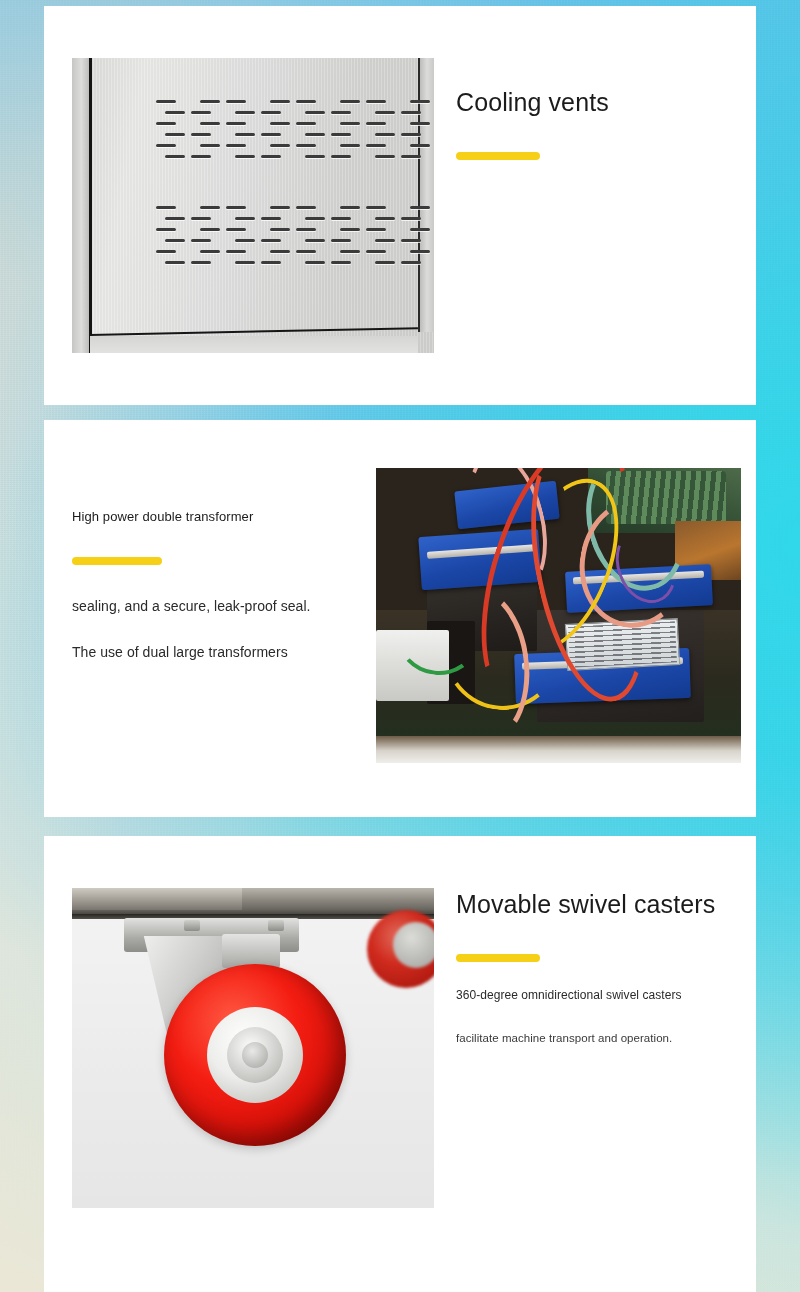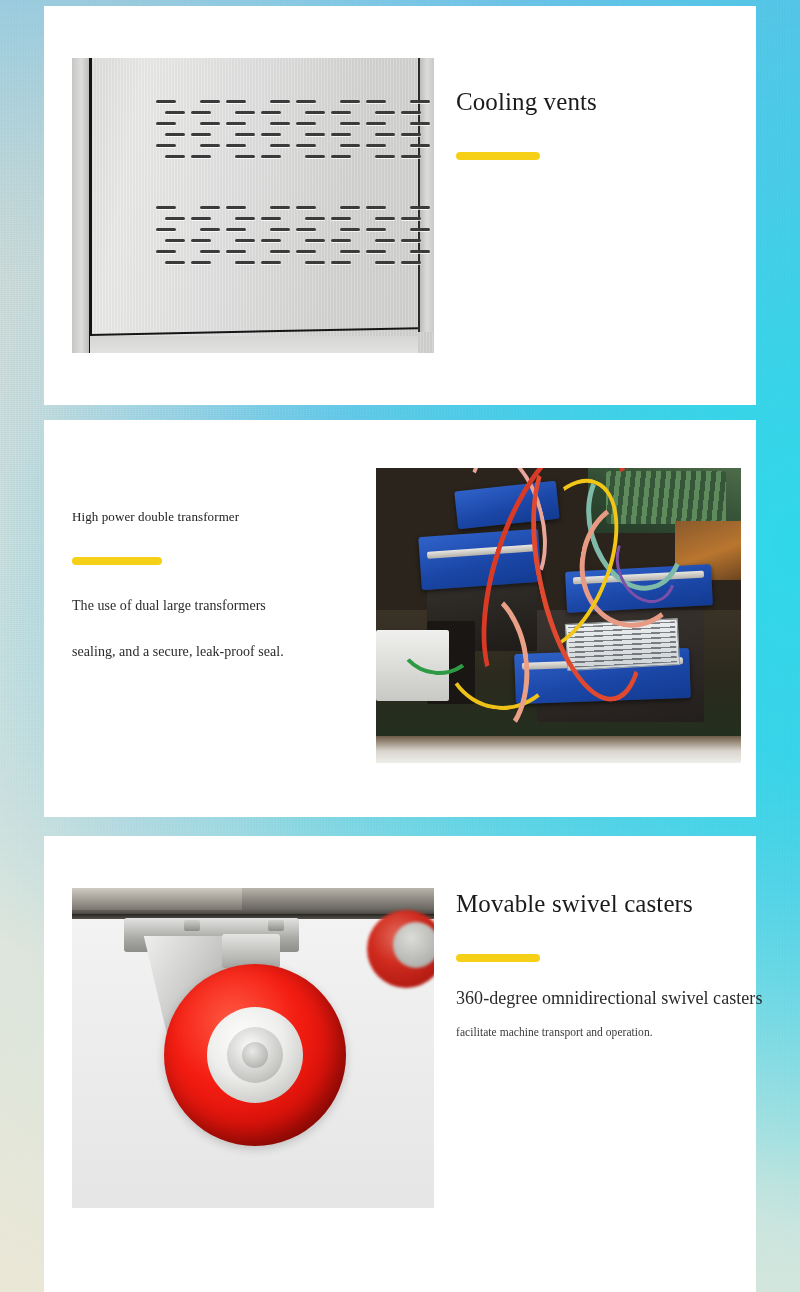--- a/index.html
+++ b/index.html
@@ -61,21 +61,21 @@
   .photo {
     position: absolute;
     overflow: hidden;
     background: #f2f2f2;
   }
 
   .photo-vents   { left: 28px;  top: 52px;  width: 362px; height: 295px; }
   .photo-trans   { left: 332px; top: 48px;  width: 365px; height: 295px; }
   .photo-caster  { left: 28px;  top: 52px;  width: 362px; height: 320px; }
 
-  .text-col { position: absolute; font-family: Liberation Serif, serif; }
+  .text-col { position: absolute; }
 
   .tc-1 { left: 412px; top: 82px;  width: 288px; }
   .tc-2 { left: 28px;  top: 90px;  width: 320px; }
   .tc-3 { left: 412px; top: 54px;  width: 300px; }
 
   .heading {
     font-size: 25px;
     font-weight: 400;
     color: #1b1b1b;
     letter-spacing: 0.1px;
@@ -99,21 +99,21 @@
   .body-line {
     font-size: 12.5px;
     color: #2a2a2a;
     line-height: 1.0;
     margin-bottom: 18px;
     white-space: nowrap;
     letter-spacing: 0.05px;
   }
   .tc-1 .body-line:nth-child(3) { color: #4b4b4b; font-size: 12px; }
   .tc-2 .body-line { font-size: 14px; margin-bottom: 32px; }
-  .tc-3 .body-line:nth-child(1) { font-size: 18px; margin-bottom: 20px; }
+  .tc-3 .body-line:nth-child(1) { font-size: 12px; margin-bottom: 32px; }
   .tc-3 .body-line:nth-child(2) { font-size: 11.5px; color: #3a3a3a; }
 
   
   .vent-panel {
     position: absolute; inset: 0;
     background: linear-gradient(100deg,#d8d8d6 0%,#e8e8e6 18%,#dedede 45%,#d2d2d0 72%,#cfcfcd 100%);
   }
   .vent-brush {
     position: absolute; inset: 0;
     background: repeating-linear-gradient(90deg, rgba(255,255,255,0.32) 0 1px, rgba(0,0,0,0.035) 1px 3px);
@@ -440,22 +440,22 @@
     <div class="accent-bar" style="background:#f5d016"></div>
   </div>
 </div>
 
 <div class="card card-2">
 
   <div class="text-col tc-2">
     <div class="heading small">High power double transformer</div>
     <div class="accent-bar" style="background:#f5d016"></div>
     <div class="body-text">
+      <div class="body-line">sealing, and a secure, leak-proof seal.</div>
       <div class="body-line">The use of dual large transformers</div>
-      <div class="body-line">sealing, and a secure, leak-proof seal.</div>
     </div>
   </div>
 
   <div class="photo photo-trans">
     <div class="tr-bg"></div>
     <div class="tr-green"></div>
     <div class="tr-green-coil"></div>
     <div class="tr-copper"></div>
     <div class="tr-floor"></div>
     <div class="tr-core2"></div>

